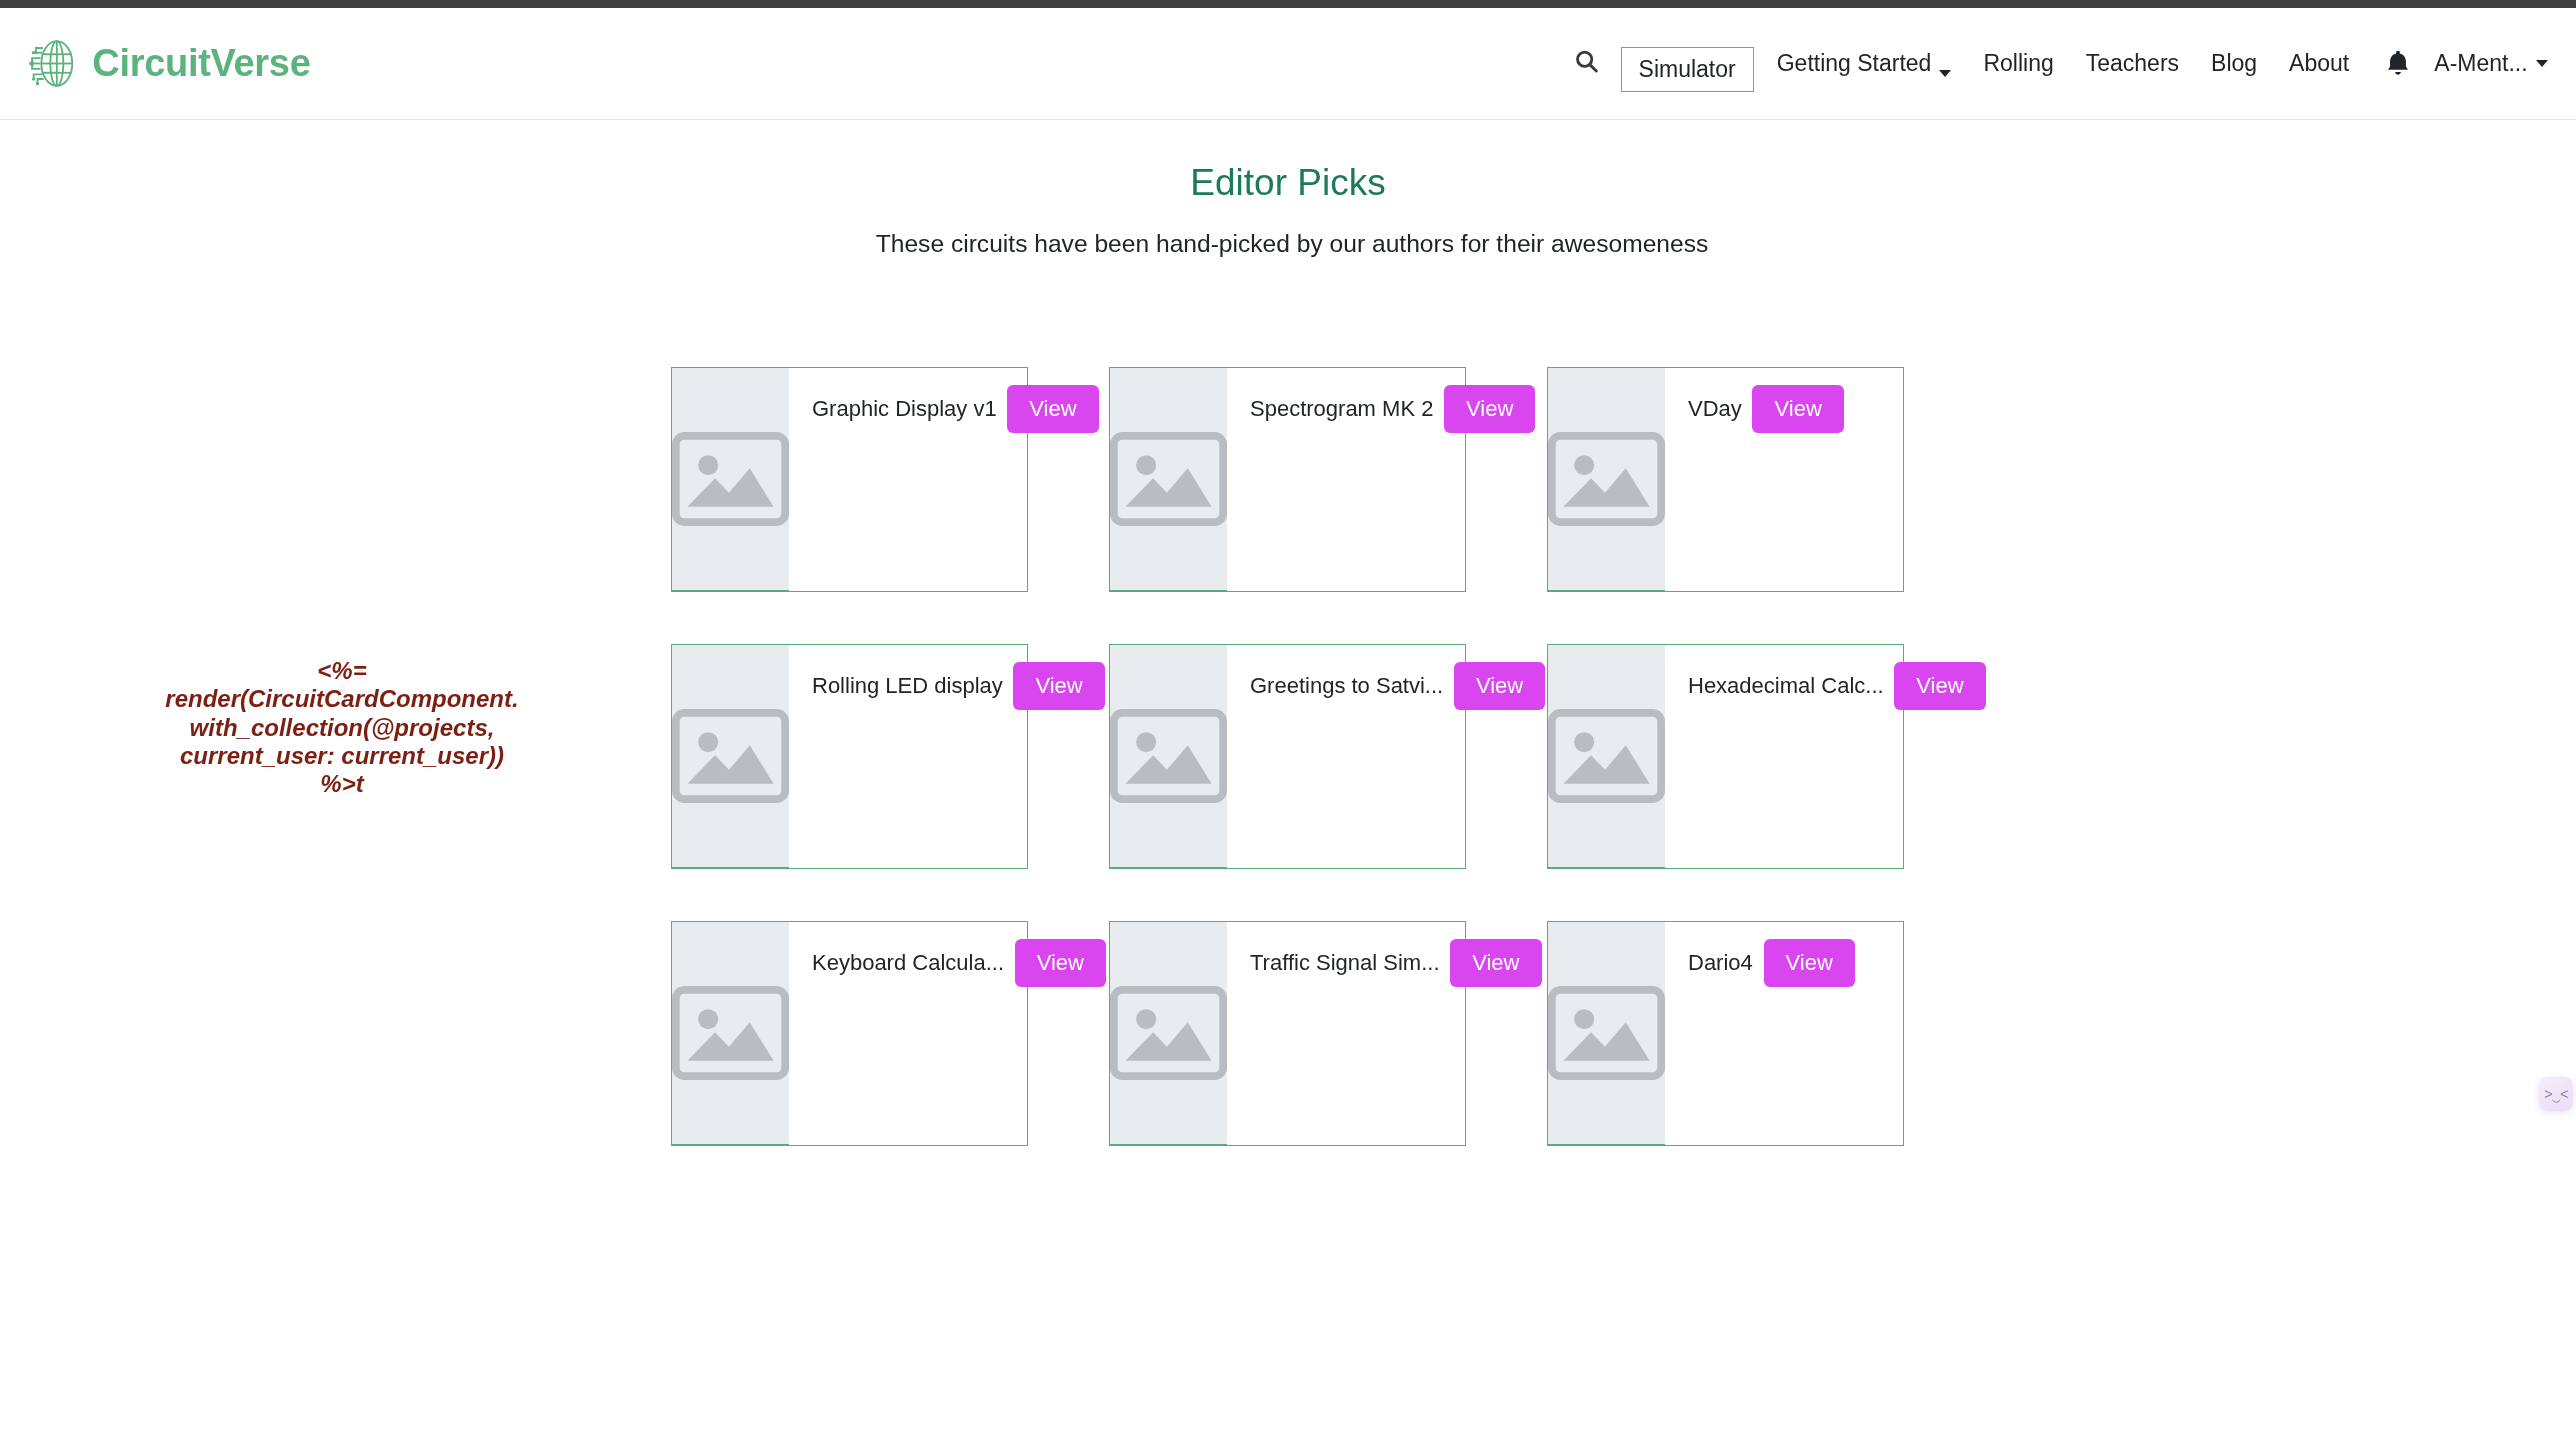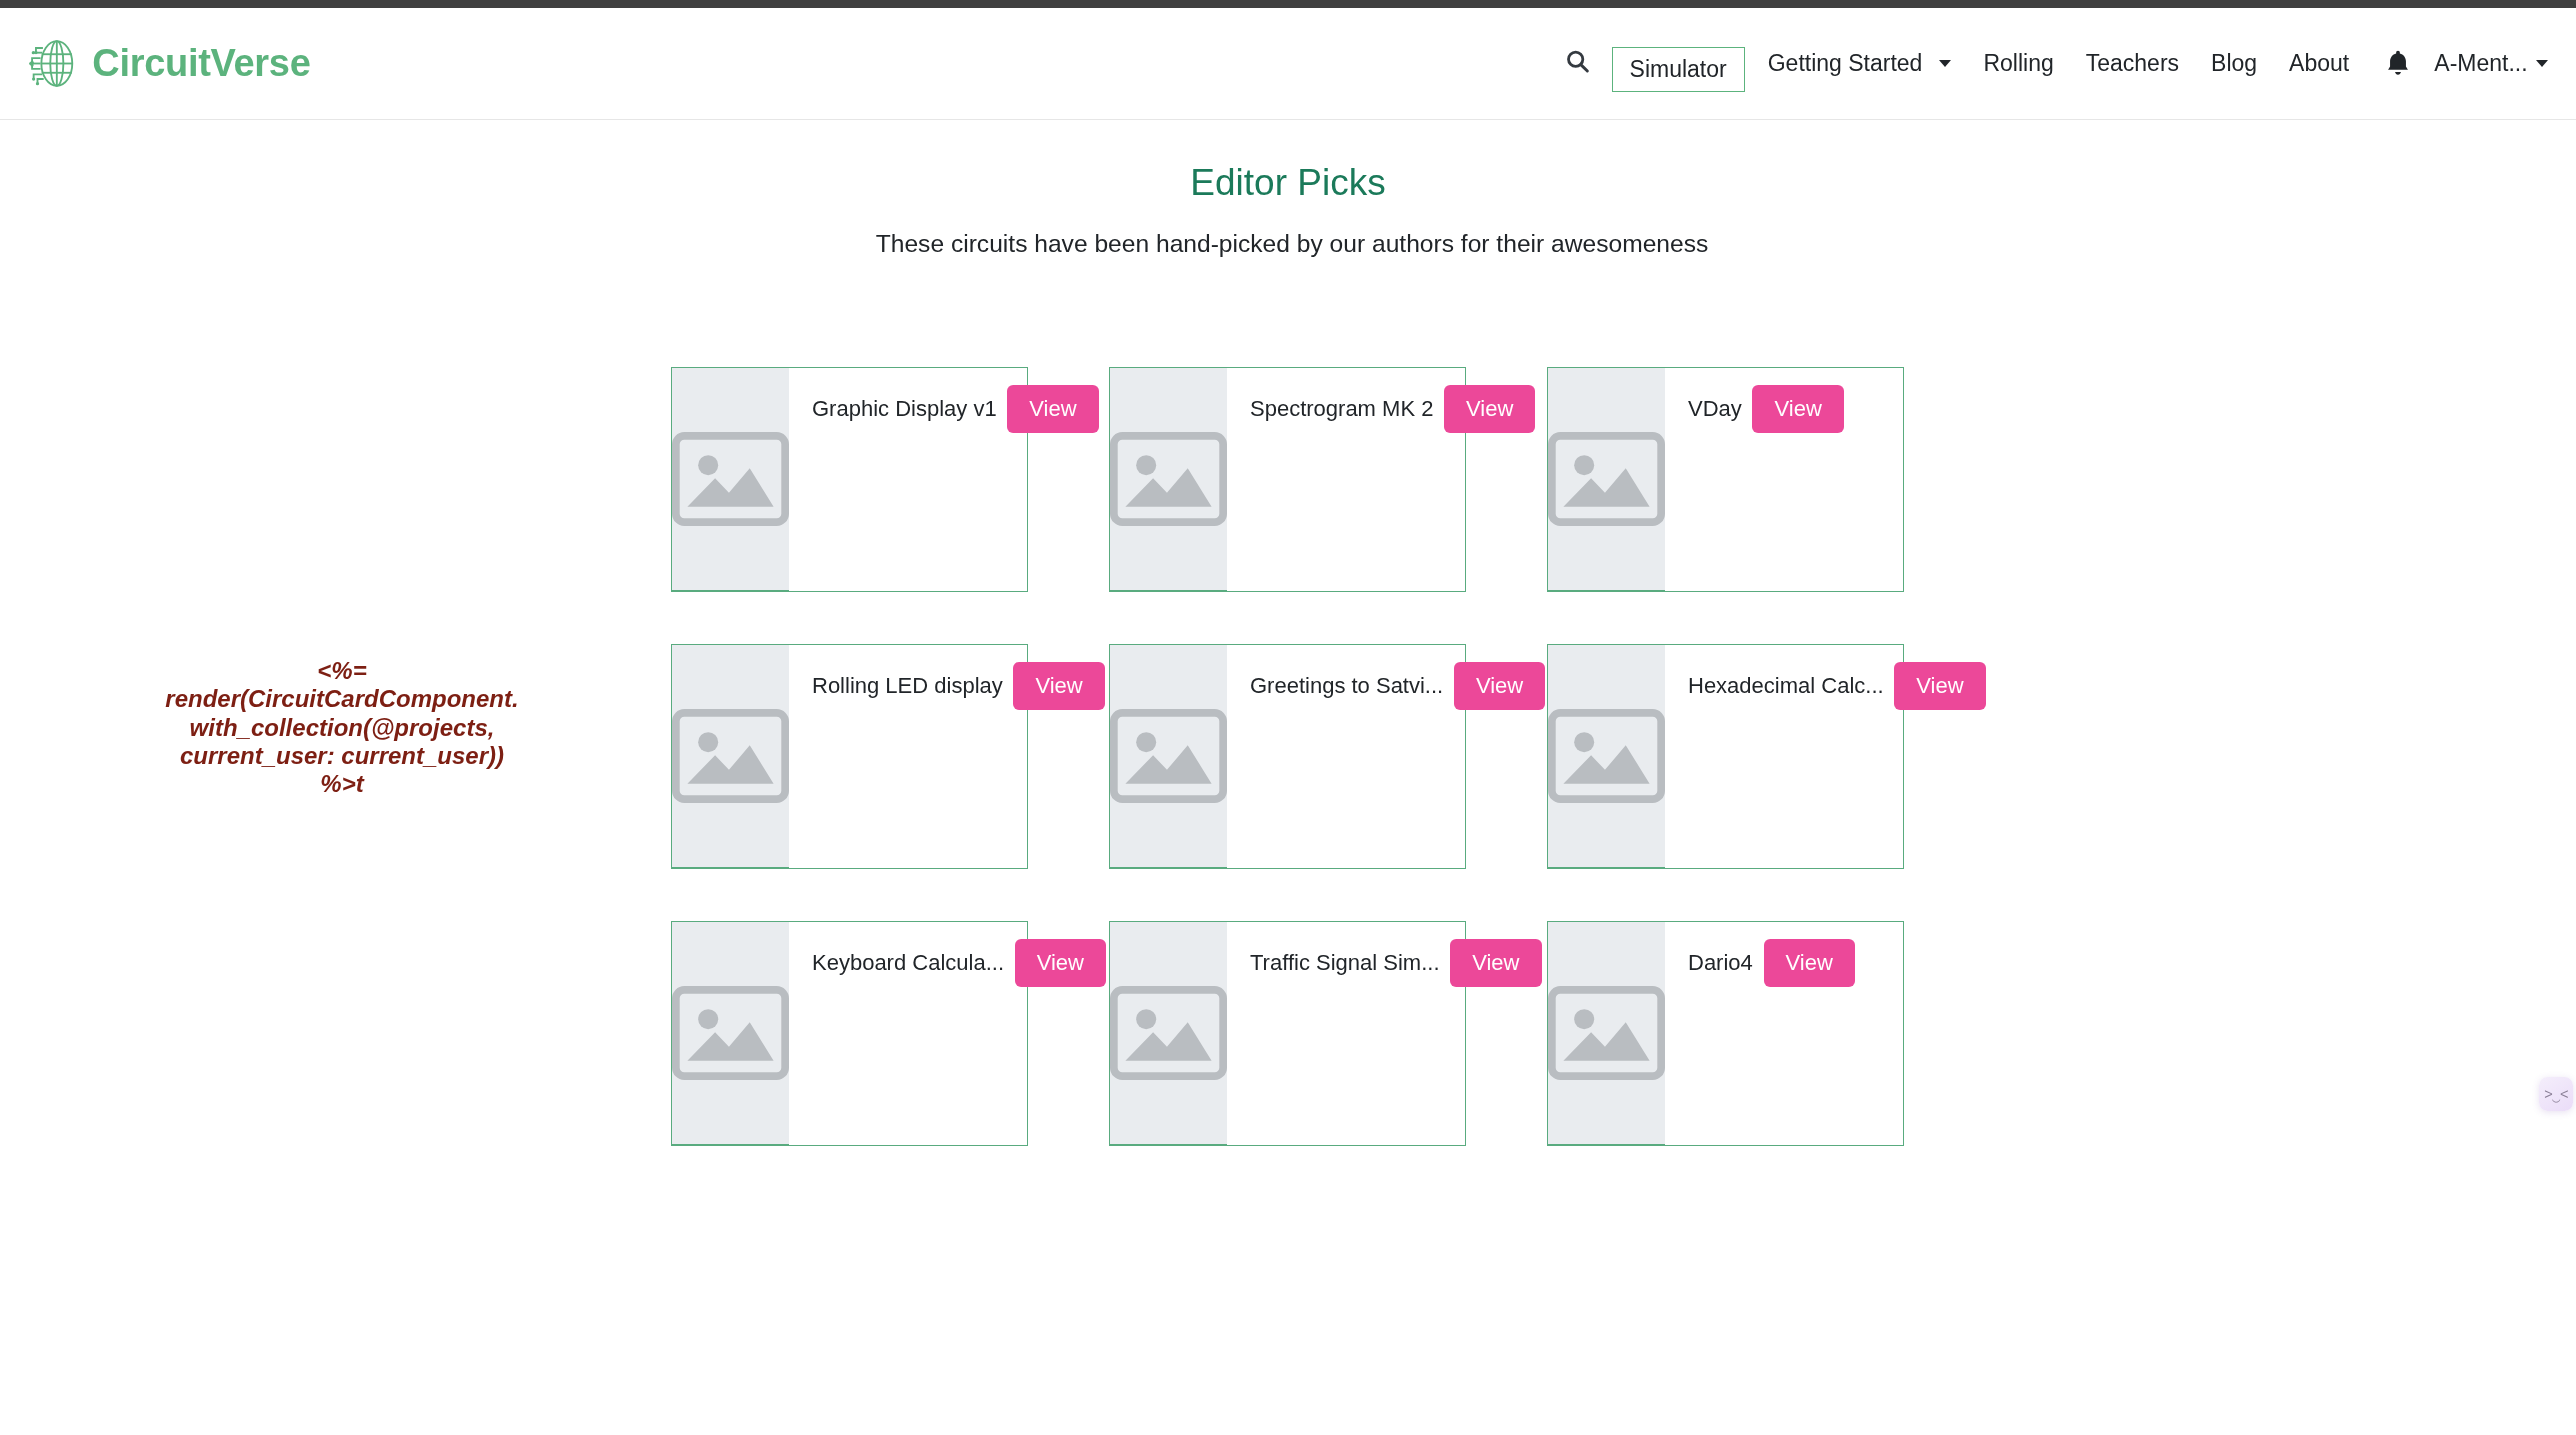--- a/index.html
+++ b/index.html
@@ -82,22 +82,22 @@
     margin-top: 12px;
   }
 
   .nav-link {
     color: #212529;
     font-size: 23px;
     text-decoration: none;
     padding: 0 16px;
     white-space: nowrap;
     display: flex;
-    align-items: center;
-    gap: 17px;
+    align-items: flex-end;
+    gap: 8px;
     cursor: pointer;
   }
   .nav-link.first { padding-left: 23px; }
 
   .caret {
     width: 0; height: 0;
     border-left: 6.1px solid transparent;
     border-right: 6.1px solid transparent;
     border-top: 7px solid #212529;
     display: inline-block;
@@ -206,21 +206,21 @@
     gap: 10.7px;
   }
   .card-title {
     font-size: 22px;
     color: #212529;
     white-space: nowrap;
     overflow: hidden;
     text-overflow: ellipsis;
   }
   .view-btn {
-    background: #ec4899;
+    background: #d946ef;
     color: #ffffff;
     border: none;
     border-radius: 6.1px;
     font-size: 22px;
     font-family: "Liberation Sans", sans-serif;
     padding: 13px 22px;
     cursor: pointer;
     line-height: 1;
     flex: none;
   }

